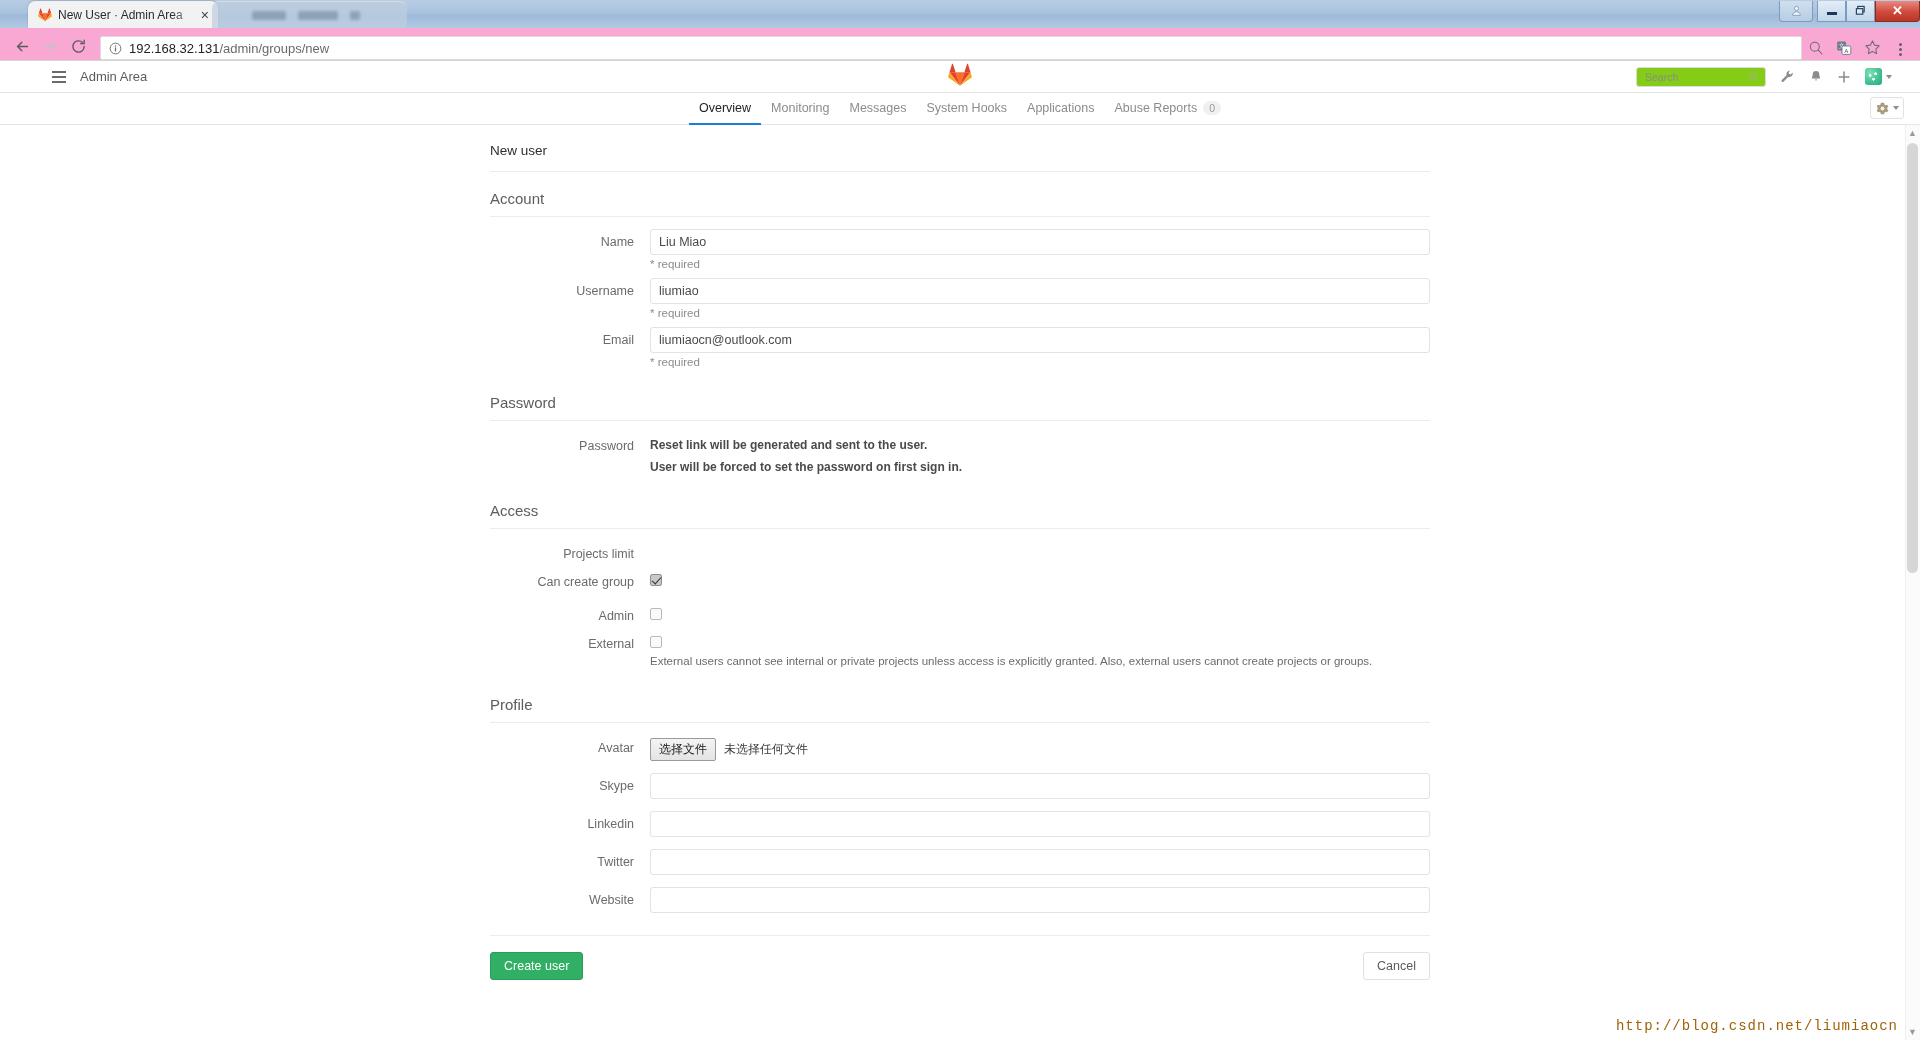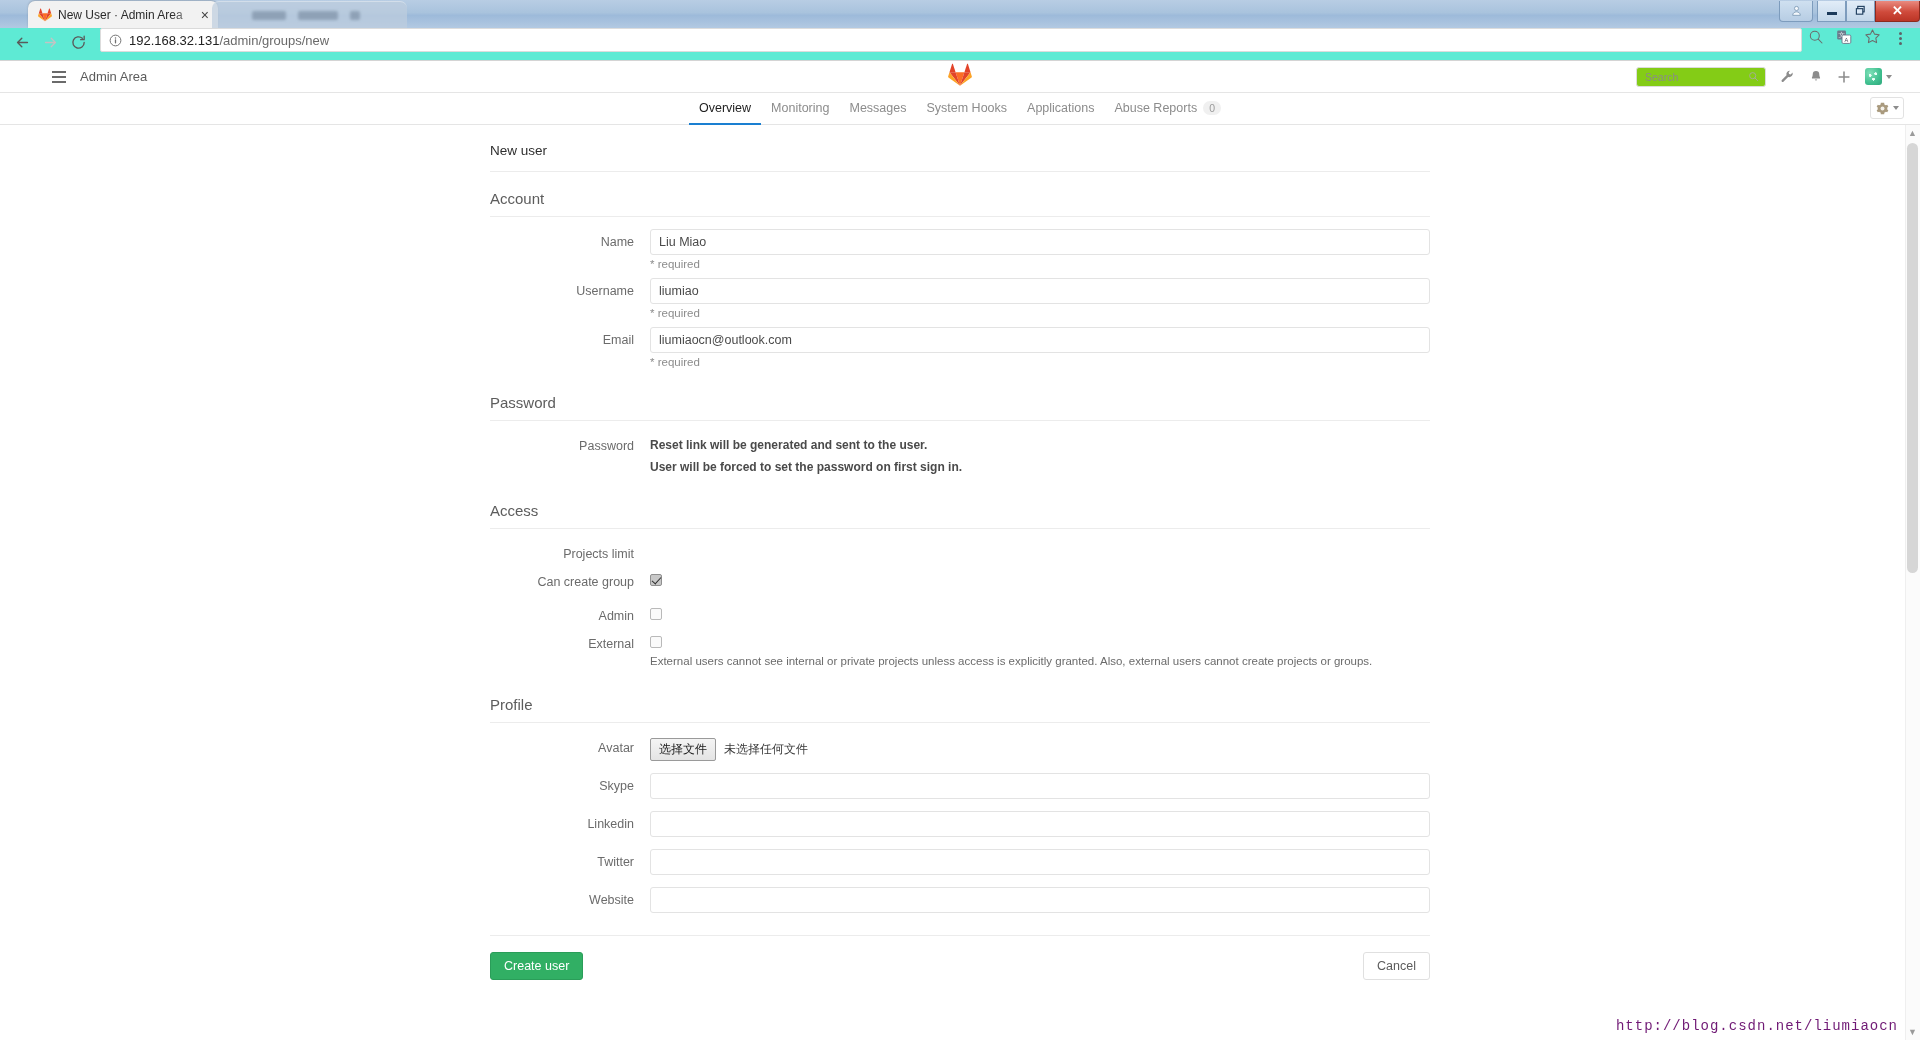--- a/index.html
+++ b/index.html
@@ -82,22 +82,22 @@
     width: 45px;
     background: linear-gradient(to bottom,#e98a7f,#cf4a3b 55%,#bb3526);
     color: #fff; border-color: #8c2a1e;
     border-radius: 0 0 4px 0;
     font-size: 13px; font-weight: bold;
   }
 
   
   .browser-toolbar {
     height: 33px;
-    background: #5eead4;
-    display: flex; align-items: flex-start;
+    background: #f9a8d4;
+    display: flex; align-items: flex-end;
     padding: 0 8px;
     border-bottom: 1px solid #d4d4d4;
   }
   .nav-btn {
     width: 28px; height: 28px;
     display: flex; align-items: center; justify-content: center;
     color: #5a5a5a;
   }
   .nav-btn.disabled { color: #c0c0c0; }
   .omnibox {
@@ -308,21 +308,21 @@
     border-radius: 3px;
     font-size: 12.5px;
     padding: 6px 13px;
     font-family: "Liberation Sans", sans-serif;
   }
   .watermark {
     position: absolute;
     right: 22px; bottom: 6px;
     font-family: "Liberation Mono", monospace;
     font-size: 14px;
-    color: #701a75;
+    color: #a16207;
     letter-spacing: 1px;
   }
   .scroll-rail {
     position: absolute; right: 0; top: 0; bottom: 0; width: 15px;
     background: #fbfbfb; border-left: 1px solid #efefef;
   }
   .scroll-thumb {
     position: absolute; right: 2px; top: 2px; width: 11px; height: 430px;
     background: #d6d6d6; border-radius: 6px;
   }

